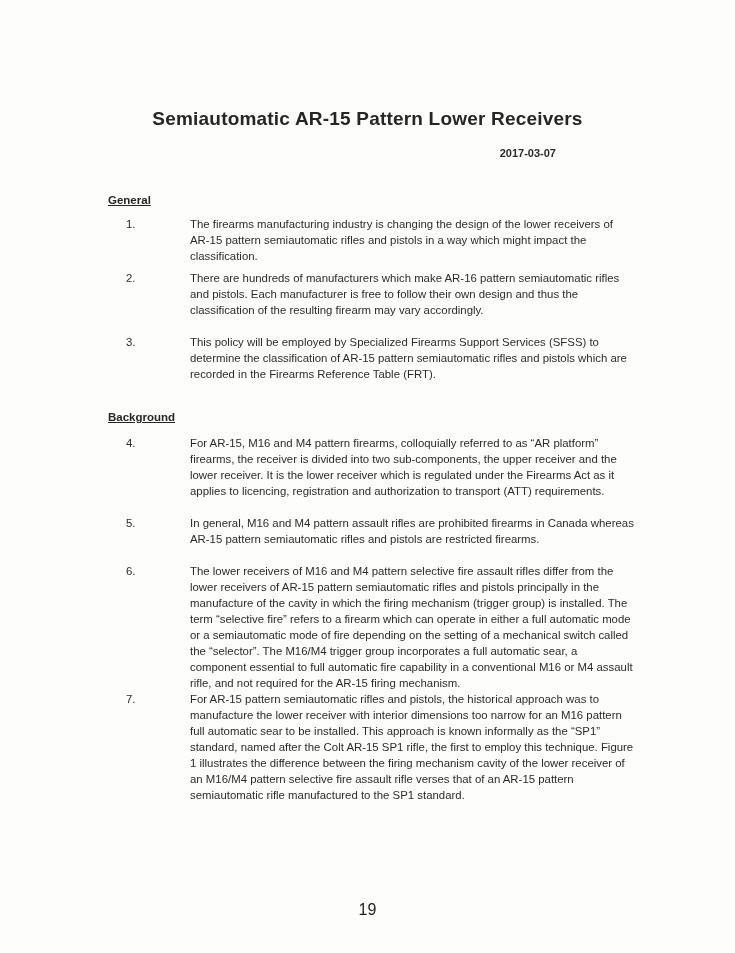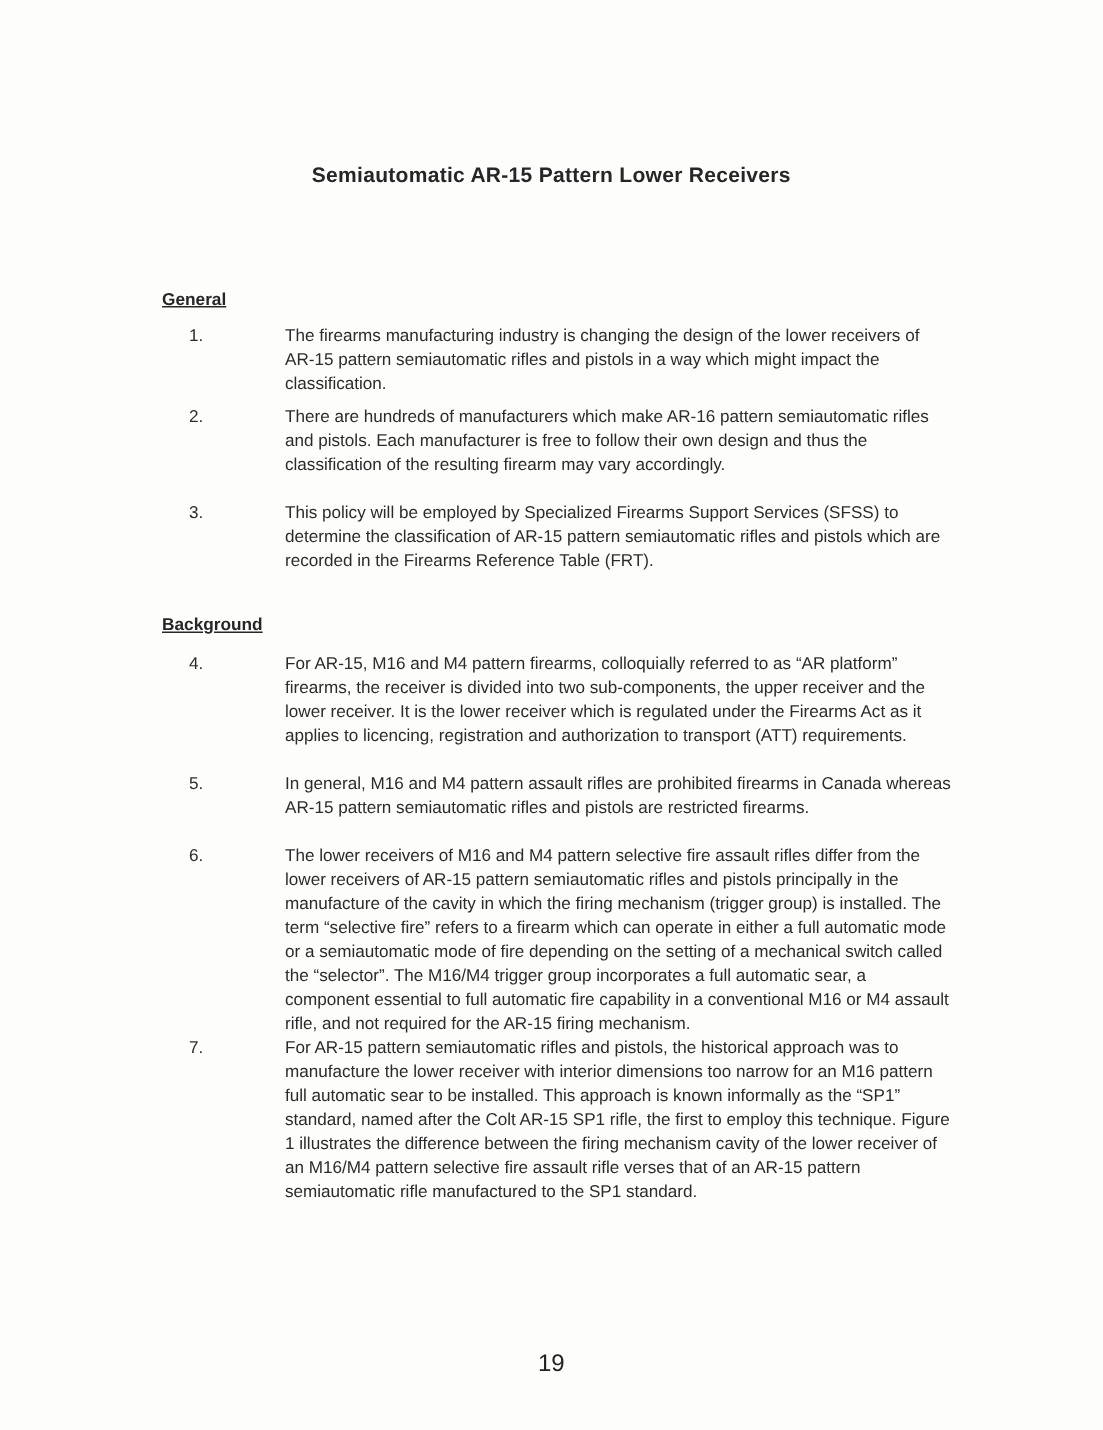--- a/index.html
+++ b/index.html
@@ -17,21 +17,21 @@
     position: absolute; top: 28px; left: 40px;
     font-family: "Liberation Serif", serif;
     font-size: 15px; white-space: nowrap;
   }
   .annex-label { font-weight: bold; color: #1e4677; }
   .annex-title { color: #2e6ba8; margin-left: 5px; }
 
   .doc-title {
     position: absolute; top: 108px; left: 0; width: 100%;
     margin: 0; text-align: center;
-    font-size: 14px; font-weight: bold; color: #262626;
+    font-size: 19px; font-weight: bold; color: #262626;
     letter-spacing: 0.2px;
   }
   .doc-date {
     position: absolute; top: 147px; left: 0; width: 556px;
     text-align: right;
     font-size: 11px; font-weight: bold; color: #2b2b2b;
   }
 
   .section-heading {
     position: absolute; left: 108px;
@@ -61,20 +61,21 @@
     text-align: center; font-size: 16px; color: #222;
   }
 </style>
 </head>
 <body>
 
 <div class="page">
 
 
   <h1 class="doc-title">Semiautomatic AR-15 Pattern Lower Receivers</h1>
+  <div class="doc-date">2017-03-07</div>
 
   <div class="section-heading heading-general">General</div>
 
   <div class="list-item item-1">
     <span class="num">1.</span>
     <span class="item-text">The firearms manufacturing industry is changing the design of the lower receivers of AR-15 pattern semiautomatic rifles and pistols in a way which might impact the classification.</span>
   </div>
   <div class="list-item item-2">
     <span class="num">2.</span>
     <span class="item-text">There are hundreds of manufacturers which make AR-16 pattern semiautomatic rifles and pistols. Each manufacturer is free to follow their own design and thus the classification of the resulting firearm may vary accordingly.</span>

